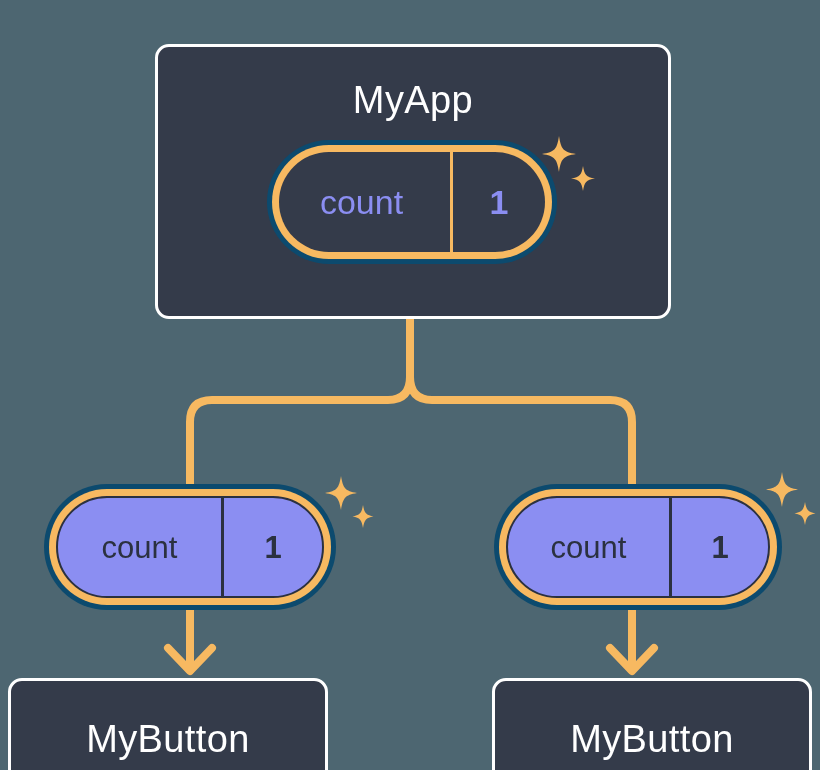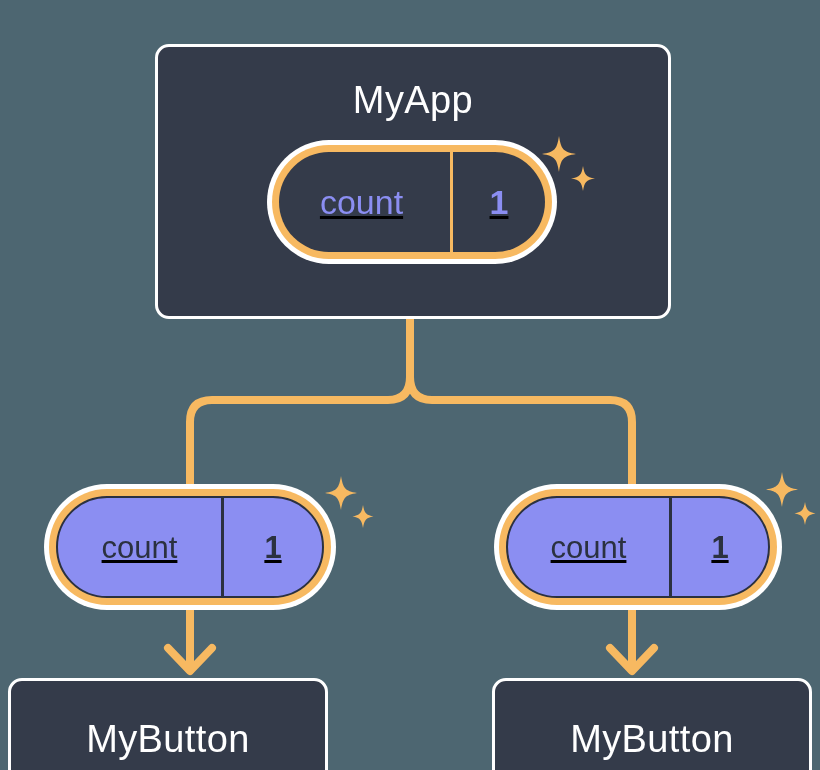--- a/index.html
+++ b/index.html
@@ -75,24 +75,23 @@
     width: 320px;
     height: 122px;
     justify-content: center;
   }
 
   
   .pill {
     position: absolute;
     box-sizing: border-box;
     border-radius: 999px;
-    background: #ffffff;              
+    background: #0c4a6e;              
     padding: 5px;
     display: flex;
-    text-decoration: underline;
   }
   .pill-mid {
     flex: 1 1 auto;
     box-sizing: border-box;
     border-radius: 999px;
     background: #f7b961;              
     padding: 7px;
     display: flex;
   }
   .pill-inner {

